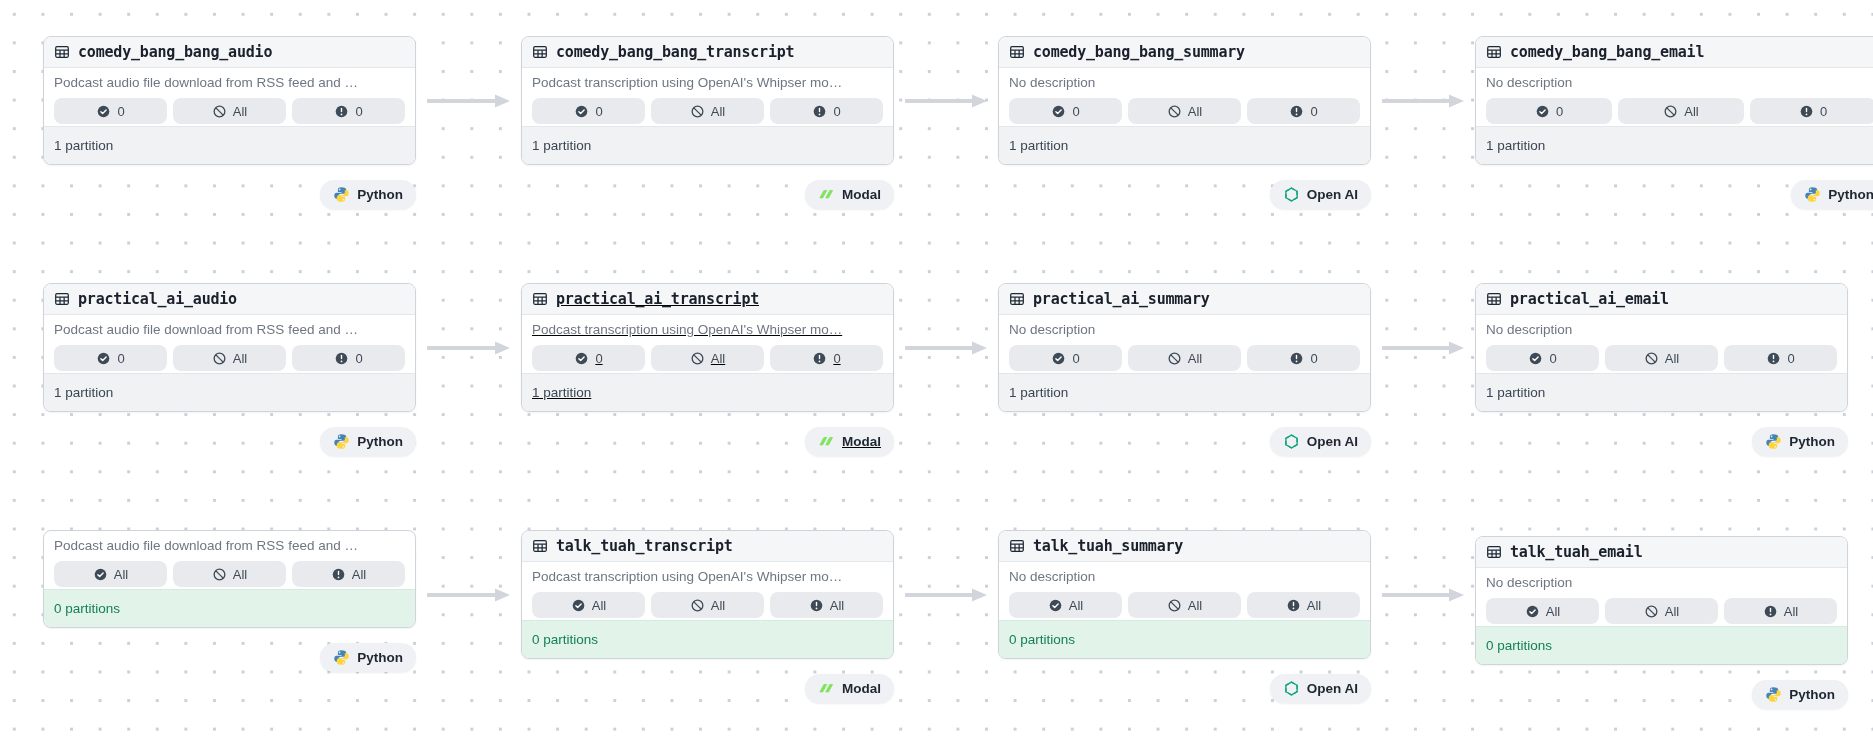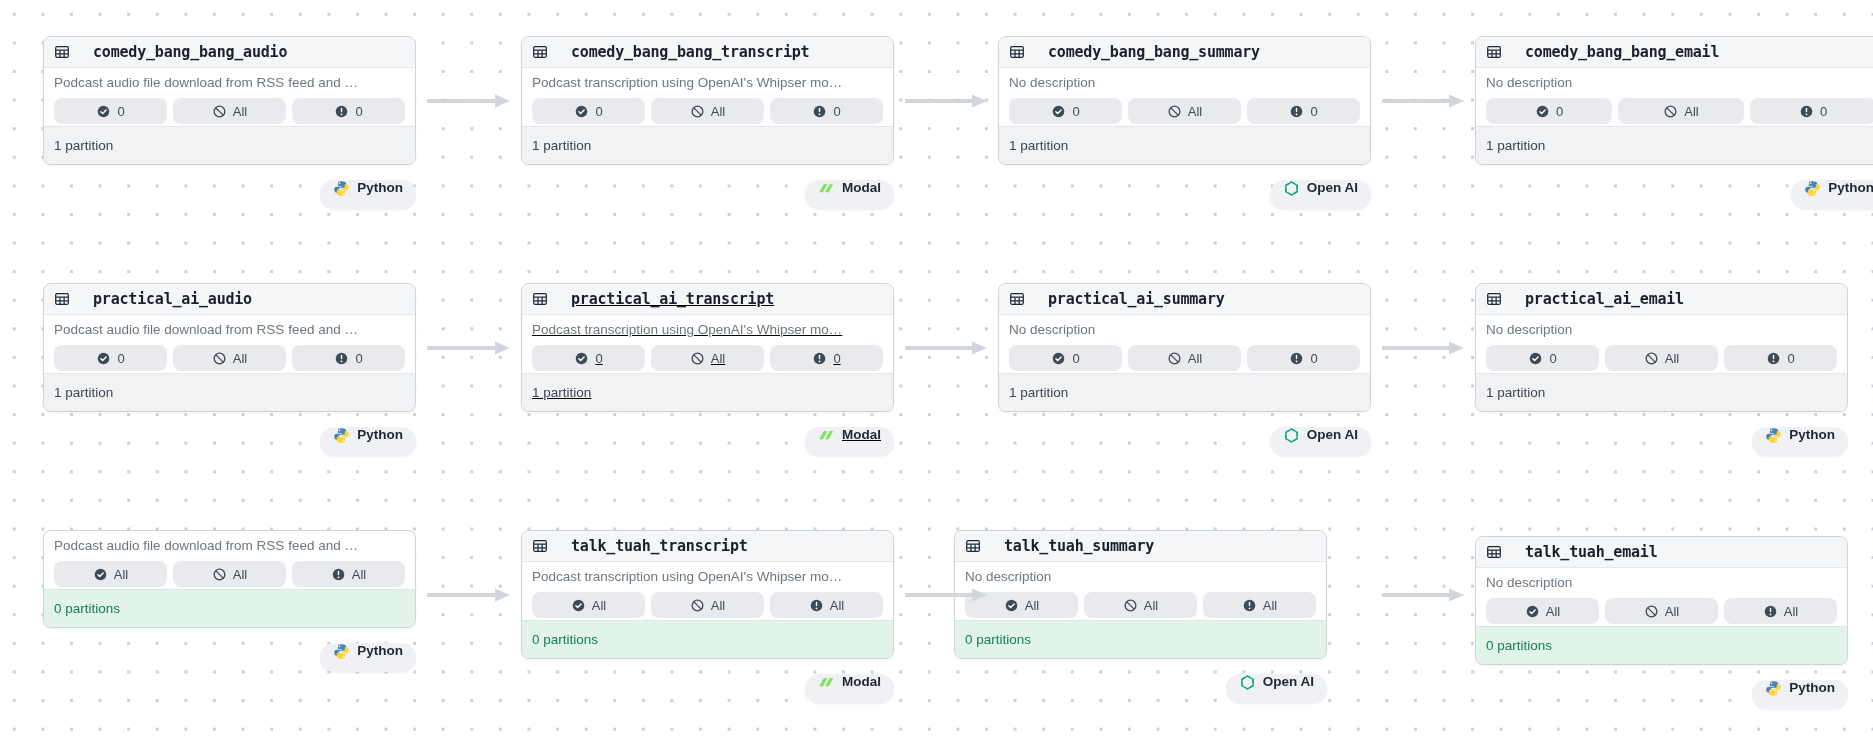--- a/index.html
+++ b/index.html
@@ -17,21 +17,21 @@
     background-image:radial-gradient(circle, var(--dot) 1.7px, transparent 1.8px);
     background-size:28.6px 28.6px;
     font-family:"Liberation Sans", sans-serif;
   }
   .cell{position:absolute;}
   .card{
     background:#fff; border:1px solid var(--card-border); border-radius:8px;
     box-shadow:0 1px 2px rgba(16,24,40,.05); overflow:hidden;
   }
   .card-header{
-    display:flex; align-items:center; gap:23px;
+    display:flex; align-items:center; gap:8px;
     background:var(--header-bg); border-bottom:1px solid var(--divider);
     padding:6px 10px;
   }
   .ticon svg{width:16px;height:16px;display:block;color:#1f2a37;}
   .title{
     font-family:"DejaVu Sans Mono", monospace; font-size:15px; font-weight:600;
     color:var(--text-dark); white-space:nowrap; overflow:hidden; letter-spacing:-0.2px;
   }
   .card-body{padding:7px 10px 2px;}
   .desc{
@@ -48,21 +48,21 @@
   .card-footer{
     border-top:1px solid var(--divider); background:var(--footer-bg);
     color:var(--footer-text); font-size:13.5px; padding:11px 10px;
   }
   .card-footer.success{
     background:var(--footer-green-bg); border-top-color:var(--footer-green-border);
     color:var(--footer-green-text);
   }
   .tagrow{display:flex; justify-content:flex-end; margin-top:15px;}
   .tag{
-    display:inline-flex; align-items:flex-start; gap:7px; height:29px; padding:0 13px;
+    display:inline-flex; align-items:center; gap:7px; height:29px; padding:0 13px;
     background:var(--tag-bg); border-radius:15px; box-shadow:0 1px 2px rgba(16,24,40,.08);
     font-size:13.5px; font-weight:700; color:var(--tag-text); cursor:pointer;
   }
   .tag-icon svg{width:17px;height:17px;display:block;}
   .arrow{position:absolute; height:16px;}
   .arrow svg{display:block;}
 </style>
 </head>
 <body>
 
@@ -676,21 +676,21 @@
       <g fill="var(--modal-green)" stroke="var(--modal-green)" stroke-width="0.8" stroke-linejoin="round">
         <path d="M1.8 11.2 L5.6 4.2 L8.2 4.2 L4.4 11.2 Z"></path>
         <path d="M7.3 11.2 L11.1 4.2 L13.7 4.2 L9.9 11.2 Z"></path>
       </g>
     </svg>
   </span>
         <span class="tag-label">Modal</span>
       </div>
     </div>
   </div>
-    <div class="cell" style="left: 954px; top: 530px; width: 373px;">
+    <div class="cell" style="left: 998px; top: 530px; width: 373px;">
     <div class="card">
       <div class="card-header">
         <span class="ticon">
           <svg viewBox="0 0 16 16" fill="none" stroke="currentColor" stroke-width="1.25" xmlns="http://www.w3.org/2000/svg">
             <rect x="1.7" y="2.7" width="12.6" height="10.6" rx="1.2"></rect>
             <line x1="1.7" y1="6.2" x2="14.3" y2="6.2"></line>
             <line x1="1.7" y1="9.75" x2="14.3" y2="9.75"></line>
             <line x1="6" y1="6.2" x2="6" y2="13.3"></line>
             <line x1="10.15" y1="6.2" x2="10.15" y2="13.3"></line>
           </svg>

